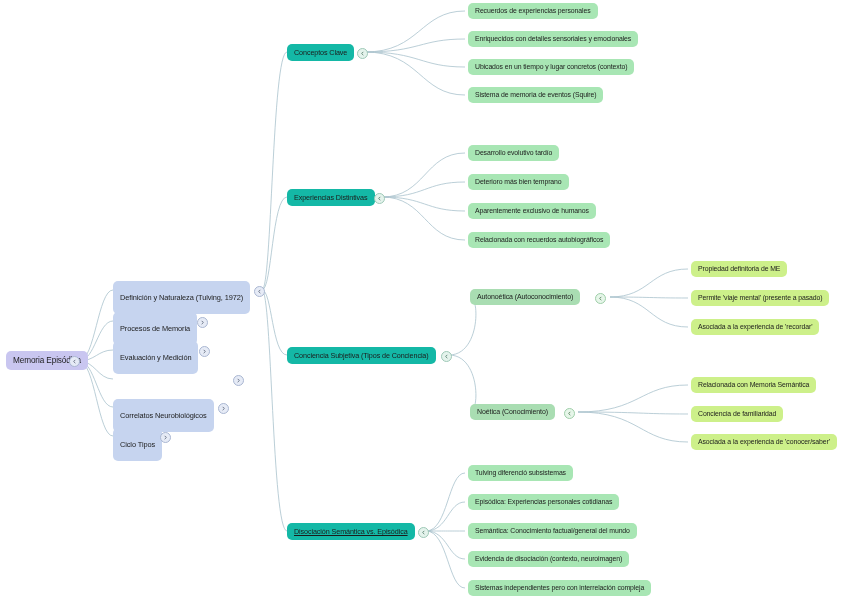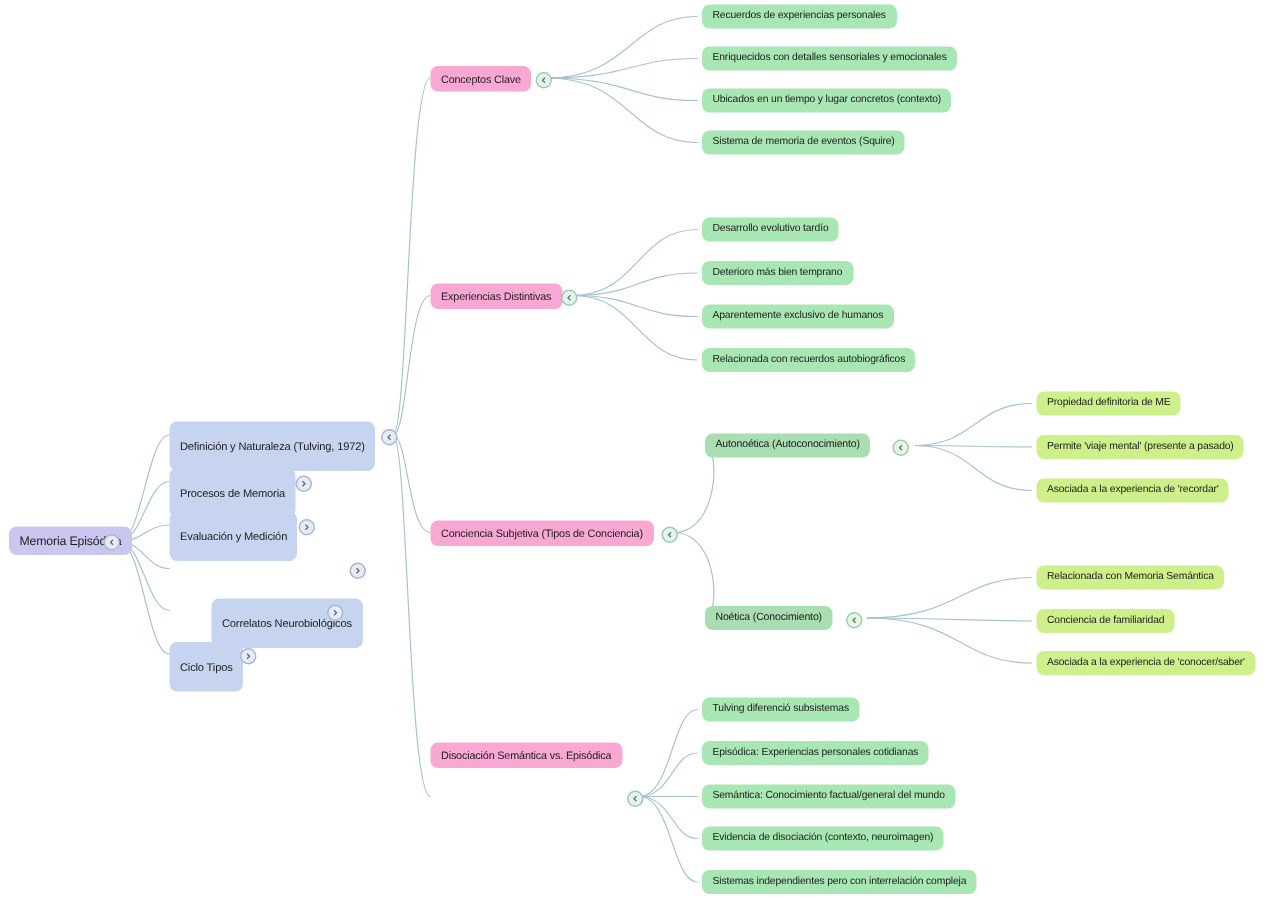--- a/index.html
+++ b/index.html
@@ -48,21 +48,21 @@
     line-height: 19px;
     border-radius: 5px;
   }
   .node-l1 {
     background: #c6d4ef;
     font-size: 7.4px;
     height: 33px;
     line-height: 17px;
   }
   .node-l2 {
-    background: #f9a8d4;
+    background: #14b8a6;
     font-size: 7.2px;
     height: 17px;
     line-height: 17px;
   }
   .node-l3 {
     background: #a9ddb2;
     font-size: 7.0px;
     height: 16px;
     line-height: 16px;
   }
@@ -191,21 +191,21 @@
         <path d="M2 1 L4 3 L2 5" fill="none" stroke="#5a6478" stroke-width="1"></path>
       </svg>
   </div>
 
   <div class="toggle tg-blue" style="left:233px; top:375px;">
     <svg width="5" height="5" viewBox="0 0 6 6">
         <path d="M2 1 L4 3 L2 5" fill="none" stroke="#5a6478" stroke-width="1"></path>
       </svg>
   </div>
 
-  <div class="node node-l1" style="left:113px; top:399px;margin-left:28px;">
+  <div class="node node-l1" style="left:113px; top:399px;">
     <span>Correlatos Neurobiológicos</span>
   </div>
   <div class="toggle tg-blue" style="left:218px; top:403px;">
     <svg width="5" height="5" viewBox="0 0 6 6">
         <path d="M2 1 L4 3 L2 5" fill="none" stroke="#5a6478" stroke-width="1"></path>
       </svg>
   </div>
 
   <div class="node node-l1" style="left:113px; top:428px;">
     <span>Ciclo Tipos</span>
@@ -300,21 +300,21 @@
   <div class="node node-leaf-lime" style="left:691px; top:377px;">
     <span>Relacionada con Memoria Semántica</span>
   </div>
   <div class="node node-leaf-lime" style="left:691px; top:406px;">
     <span>Conciencia de familiaridad</span>
   </div>
   <div class="node node-leaf-lime" style="left:691px; top:434px;">
     <span>Asociada a la experiencia de 'conocer/saber'</span>
   </div>
 
-  <div class="node node-l2" style="left:287px; top:495px;">
+  <div class="node node-l2" style="left:287px; top:523px;text-decoration:underline;">
     <span>Disociación Semántica vs. Episódica</span>
   </div>
   <div class="toggle tg-teal" style="left:418px; top:527px;">
     <svg width="5" height="5" viewBox="0 0 6 6">
         <path d="M4 1 L2 3 L4 5" fill="none" stroke="#4f7a68" stroke-width="1"></path>
       </svg>
   </div>
 
   <div class="node node-leaf" style="left:468px; top:465px;">
     <span>Tulving diferenció subsistemas</span>

